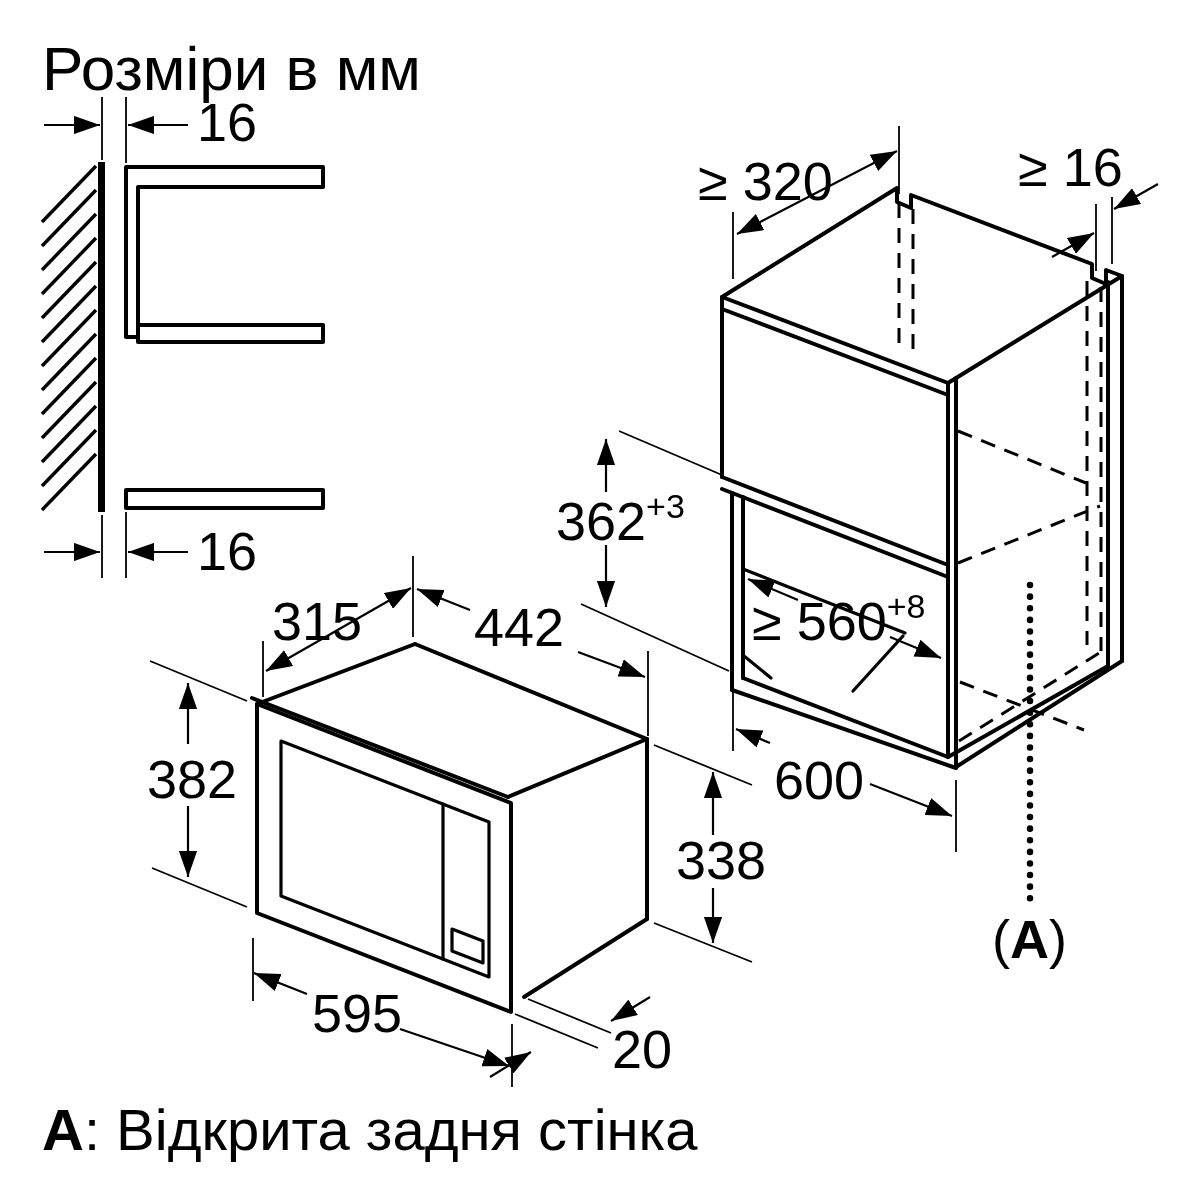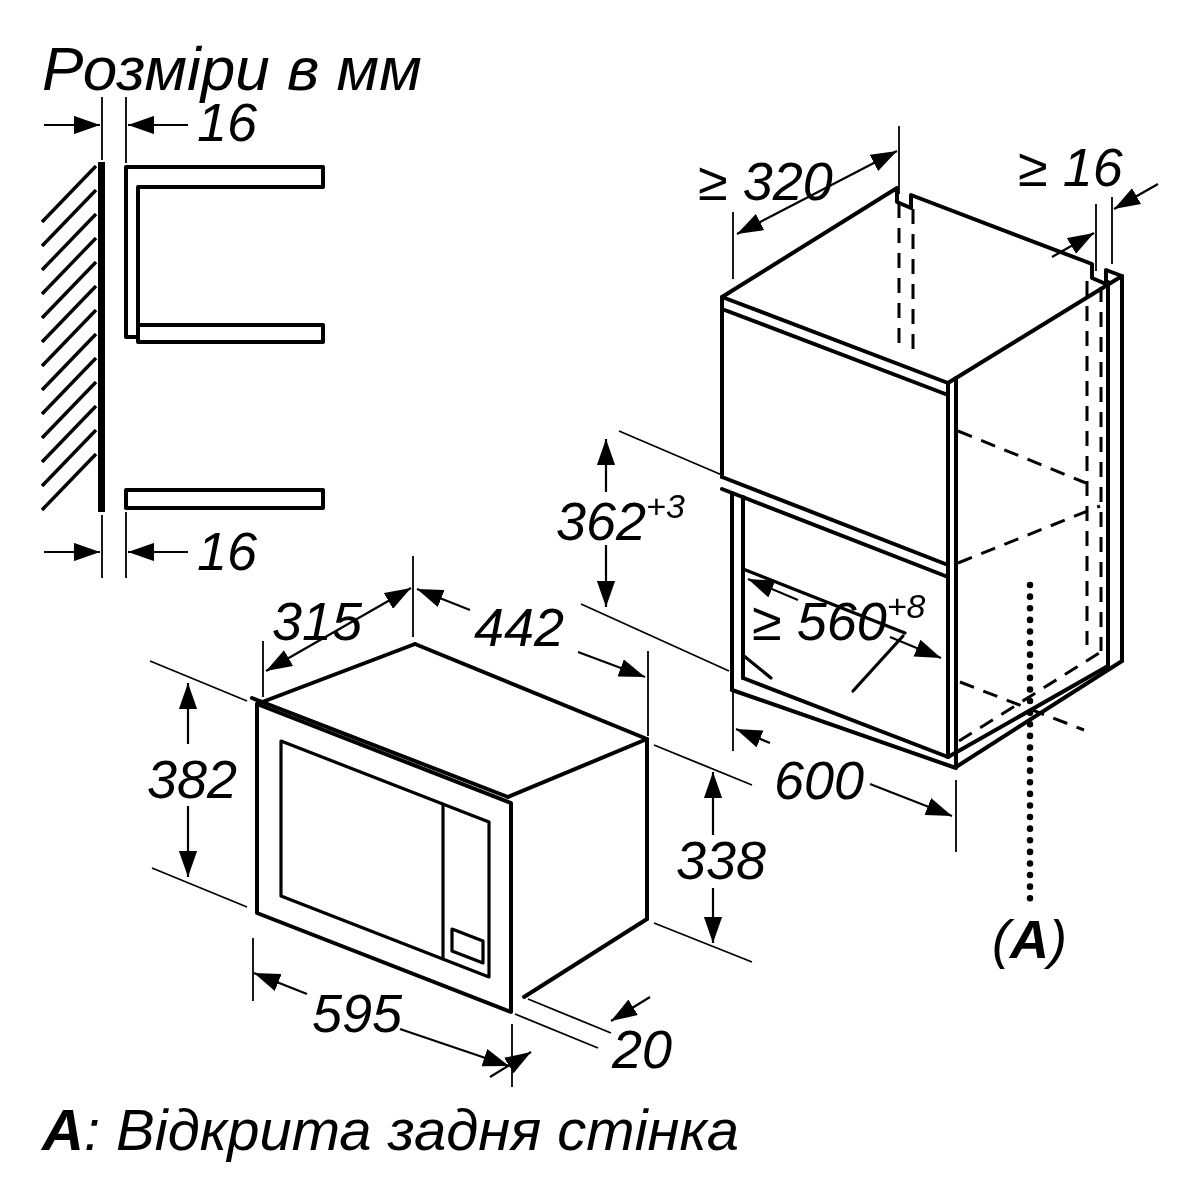--- a/index.html
+++ b/index.html
@@ -1,17 +1,17 @@
 <!DOCTYPE html>
 <html><head>
 <meta charset="utf-8">
 <style>
   html,body{margin:0;padding:0;background:#ffffff;}
   .canvas{position:relative;width:1200px;height:1200px;background:#fff;overflow:hidden;
-          font-family:"Liberation Sans", sans-serif;font-style:italic;}
+          font-family:"Liberation Sans", sans-serif;}
   svg{position:absolute;left:0;top:0;}
   svg text{font-family:"Liberation Sans", sans-serif;fill:#000;}
   .ln   {stroke:#000;stroke-width:4;fill:none;stroke-linejoin:round;stroke-linecap:round;}
   .lnf  {stroke:#000;stroke-width:4;fill:#fff;stroke-linejoin:round;}
   .ln3  {stroke:#000;stroke-width:3.2;fill:none;stroke-linejoin:round;stroke-linecap:round;}
   .thick{stroke:#000;stroke-width:7;fill:none;}
   .hatch{stroke:#000;stroke-width:3.4;fill:none;stroke-linecap:butt;}
   .thin {stroke:#000;stroke-width:1.8;fill:none;}
   .dim  {stroke:#000;stroke-width:2.2;fill:none;}
   .dash {stroke:#000;stroke-width:3;fill:none;stroke-dasharray:15 10;}

